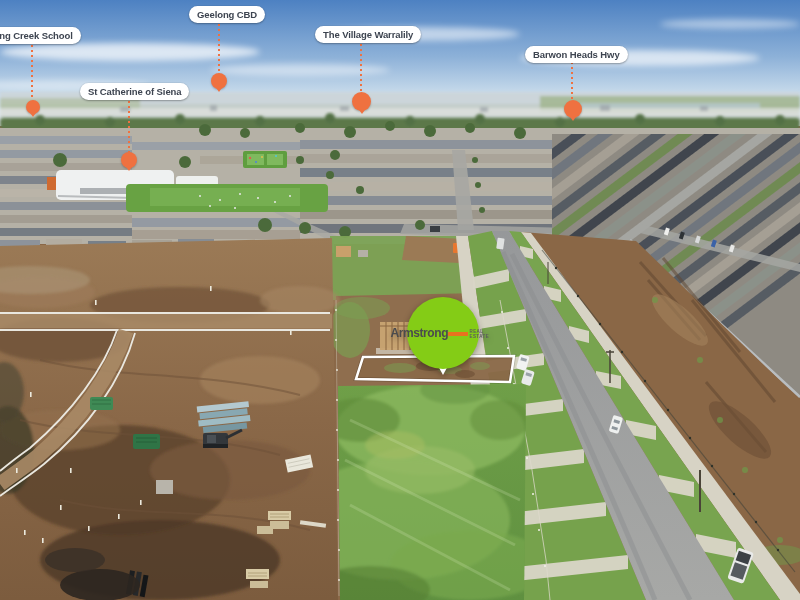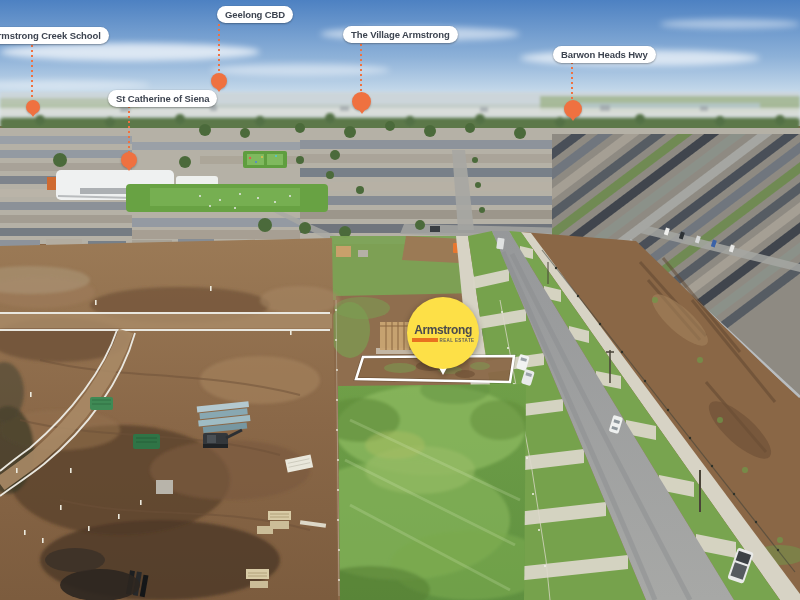--- a/index.html
+++ b/index.html
@@ -3,32 +3,32 @@
 <meta charset="utf-8">
 <style>
   html,body{margin:0;padding:0;background:#222;}
   #stage{position:relative;width:800px;height:600px;overflow:hidden;
          font-family:"Liberation Sans",sans-serif;background:#8a6848;}
   #scene{position:absolute;left:0;top:0;z-index:1;}
   
   .pill{position:absolute;z-index:6;background:#fff;color:#3d4450;
         font-weight:bold;font-size:9.5px;line-height:11px;letter-spacing:-0.1px;
         padding:3px 8px;border-radius:10px;white-space:nowrap;
-        box-shadow:0 1px 2px rgba(0,0,0,.30),0 0 0 1px rgba(0,0,0,.04);margin-left:28px;}
+        box-shadow:0 1px 2px rgba(0,0,0,.30),0 0 0 1px rgba(0,0,0,.04);}
   .leader{position:absolute;z-index:5;width:2px;
         background-image:repeating-linear-gradient(to bottom,#ef7140 0 2px,rgba(0,0,0,0) 2px 5px);}
   .dot{position:absolute;z-index:5;border-radius:50%;background:#ef7140;
         box-shadow:0 1px 2px rgba(0,0,0,.25);}
   .dot::after{content:"";position:absolute;left:50%;transform:translateX(-50%);
         top:calc(100% - 4px);border:5px solid rgba(0,0,0,0);border-top:7px solid #ef7140;}
   
   .balloon{position:absolute;left:407px;top:297px;z-index:7;width:72px;height:78px;
         filter:drop-shadow(0 2px 3px rgba(0,0,0,.35));}
   .balloon-circle{position:absolute;left:0;top:0;width:72px;height:72px;border-radius:50%;
-        background:#fde047;display:flex;flex-direction:column;align-items:center;justify-content:center;}
+        background:#84cc16;display:flex;align-items:center;justify-content:center;}
   .balloon-tail{position:absolute;left:24px;top:56px;width:0;height:0;
         border-left:12px solid rgba(0,0,0,0);border-right:12px solid rgba(0,0,0,0);
         border-top:22px solid #fff;}
   .brand{font-weight:bold;font-size:12px;line-height:12px;color:#4b4b4d;letter-spacing:-0.4px;}
   .brand-row{display:flex;align-items:center;gap:2px;margin-top:2px;}
   .brand-bar{display:inline-block;width:26px;height:3.5px;background:#e8721f;}
   .brand-sub{font-size:4.5px;font-weight:bold;color:#5a5a5c;letter-spacing:.4px;line-height:5px;}
 </style>
 </head>
 <body>
@@ -520,27 +520,27 @@
     <div class="dot" style="left:26px;top:100px;width:14px;height:14px"></div>
   </div>
 
   <div>
     <div class="pill" style="left:189px;top:6px">Geelong CBD</div>
     <div class="leader" style="left:218px;top:24px;height:49px"></div>
     <div class="dot" style="left:211px;top:73px;width:16px;height:16px"></div>
   </div>
 
   <div>
-    <div class="pill" style="left:80px;top:90px">St Catherine of Siena</div>
+    <div class="pill" style="left:80px;top:83px">St Catherine of Siena</div>
     <div class="leader" style="left:128px;top:101px;height:51px"></div>
     <div class="dot" style="left:121px;top:152px;width:16px;height:16px"></div>
   </div>
 
   <div>
-    <div class="pill" style="left:315px;top:26px">The Village Armstrong</div>
+    <div class="pill" style="left:315px;top:26px">The Village Warralily</div>
     <div class="leader" style="left:360px;top:44px;height:48px"></div>
     <div class="dot" style="left:352px;top:92px;width:19px;height:19px"></div>
   </div>
 
   <div>
     <div class="pill" style="left:525px;top:46px">Barwon Heads Hwy</div>
     <div class="leader" style="left:571px;top:52px;height:48px"></div>
     <div class="dot" style="left:564px;top:100px;width:18px;height:18px"></div>
   </div>
 

